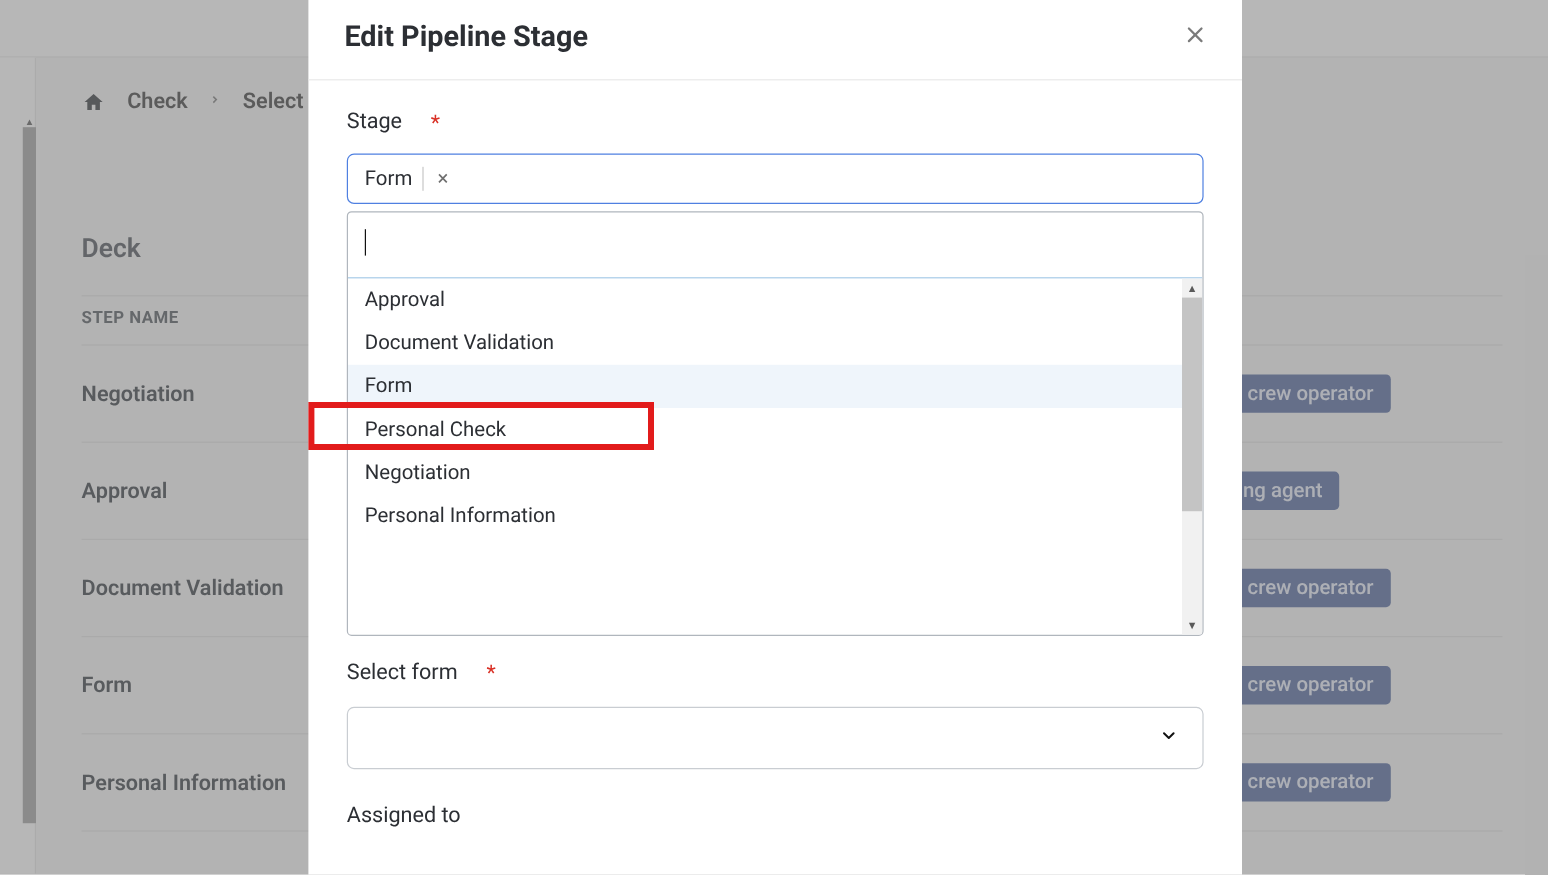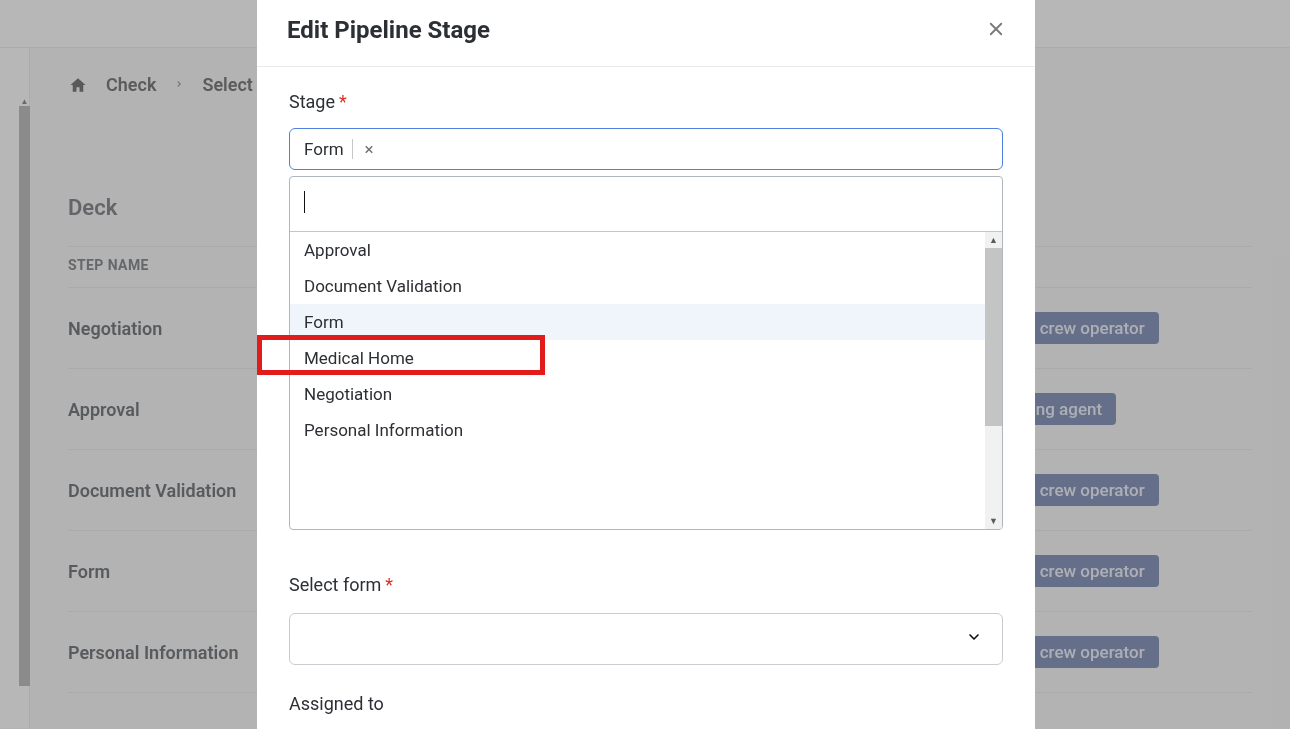--- a/index.html
+++ b/index.html
@@ -167,22 +167,22 @@
     }
     .modal-body {
       padding: 24px 32px;
       overflow: visible;
     }
     .form-label {
       font-size: 18px;
       color: #2c2f34;
       margin-bottom: 16px;
       display: flex;
-      align-items: center;
-      gap: 4px;
+      align-items: flex-end;
+      gap: 24px;
     }
     .req-star {
       color: #d93025;
       font-size: 18px;
       line-height: 1;
     }
     .stage-control {
       border: 1.5px solid #4f80e1;
       border-radius: 6px;
       padding: 10px 14px;
@@ -370,33 +370,33 @@
       </div>
 
       <div class="dropdown">
         <div class="dropdown-search">
           <span class="cursor-blink"></span>
         </div>
         <div class="options">
           <div class="option">Approval</div>
           <div class="option">Document Validation</div>
           <div class="option selected">Form</div>
-          <div class="option">Medical Home</div>
+          <div class="option">Personal Check</div>
           <div class="option">Negotiation</div>
           <div class="option">Personal Information</div>
           <div class="dd-scrollbar">
             <div class="dd-scroll-arrow">▲</div>
             <div class="dd-scroll-thumb"></div>
             <div class="dd-scroll-track"></div>
             <div class="dd-scroll-arrow">▼</div>
           </div>
         </div>
       </div>
 
-      <div class="form-label" style="margin-top:44px">
+      <div class="form-label" style="margin-top:20px">
         <span>Select form</span>
         <span class="req-star">*</span>
       </div>
       <div class="select-form-control">
         <span class="chevron">
           <svg width="16" height="16" viewBox="0 0 24 24" fill="none" stroke="#111" stroke-width="2.5" stroke-linecap="round" stroke-linejoin="round">
               <polyline points="6 9 12 15 18 9"></polyline>
             </svg>
         </span>
       </div>

